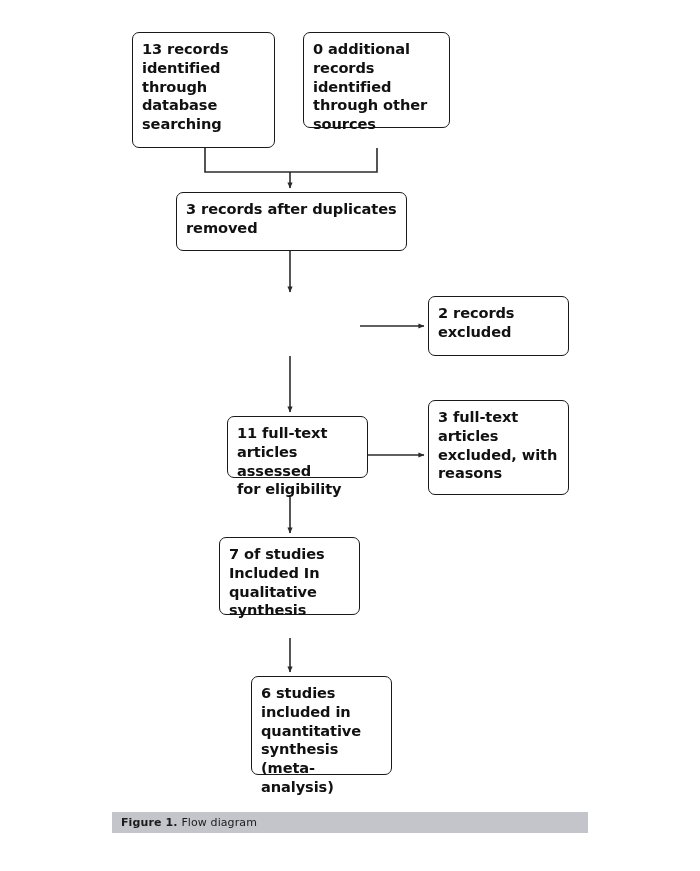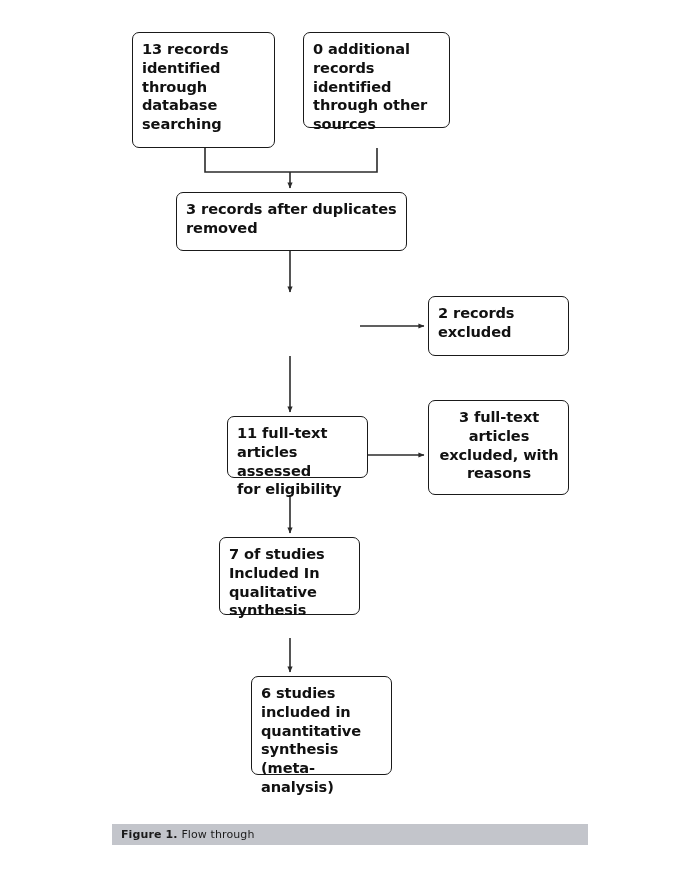--- a/index.html
+++ b/index.html
@@ -46,21 +46,20 @@
     position: absolute;
     left: 112px;
     top: 812px;
     width: 476px;
     height: 21px;
     background: #c3c5cb;
     display: flex;
     align-items: center;
     padding-left: 9px;
     box-sizing: border-box;
-    margin-top: 12px;
   }
   .caption-text {
     font-size: 11px;
     color: #1b1b1b;
     letter-spacing: 0.1px;
   }
   .caption-label {
     font-weight: bold;
     margin-right: 4px;
   }
@@ -105,34 +104,34 @@
 removed</div>
 
 
   <div class="node-box" style="left:428px; top:296px; width:141px; height:60px;">2 records
 excluded</div>
 
   <div class="node-box" style="left:227px; top:416px; width:141px; height:62px;">11 full-text
 articles assessed
 for eligibility</div>
 
-  <div class="node-box" style="left:428px; top:400px; width:141px; height:95px;text-align:center;">3 full-text
+  <div class="node-box" style="left:428px; top:400px; width:141px; height:95px;">3 full-text
 articles
 excluded, with
 reasons</div>
 
   <div class="node-box" style="left:219px; top:537px; width:141px; height:78px;">7 of studies
 Included In
 qualitative
 synthesis</div>
 
   <div class="node-box" style="left:219px; top:676px; width:141px; height:99px;margin-left:32px;">6 studies
 included in
 quantitative
 synthesis
 (meta-analysis)</div>
 
   <div class="caption-bar">
     <span class="caption-text caption-label">Figure 1.</span>
-    <span class="caption-text">Flow through</span>
+    <span class="caption-text">Flow diagram</span>
   </div>
 
 </div>
 
 </body></html>

